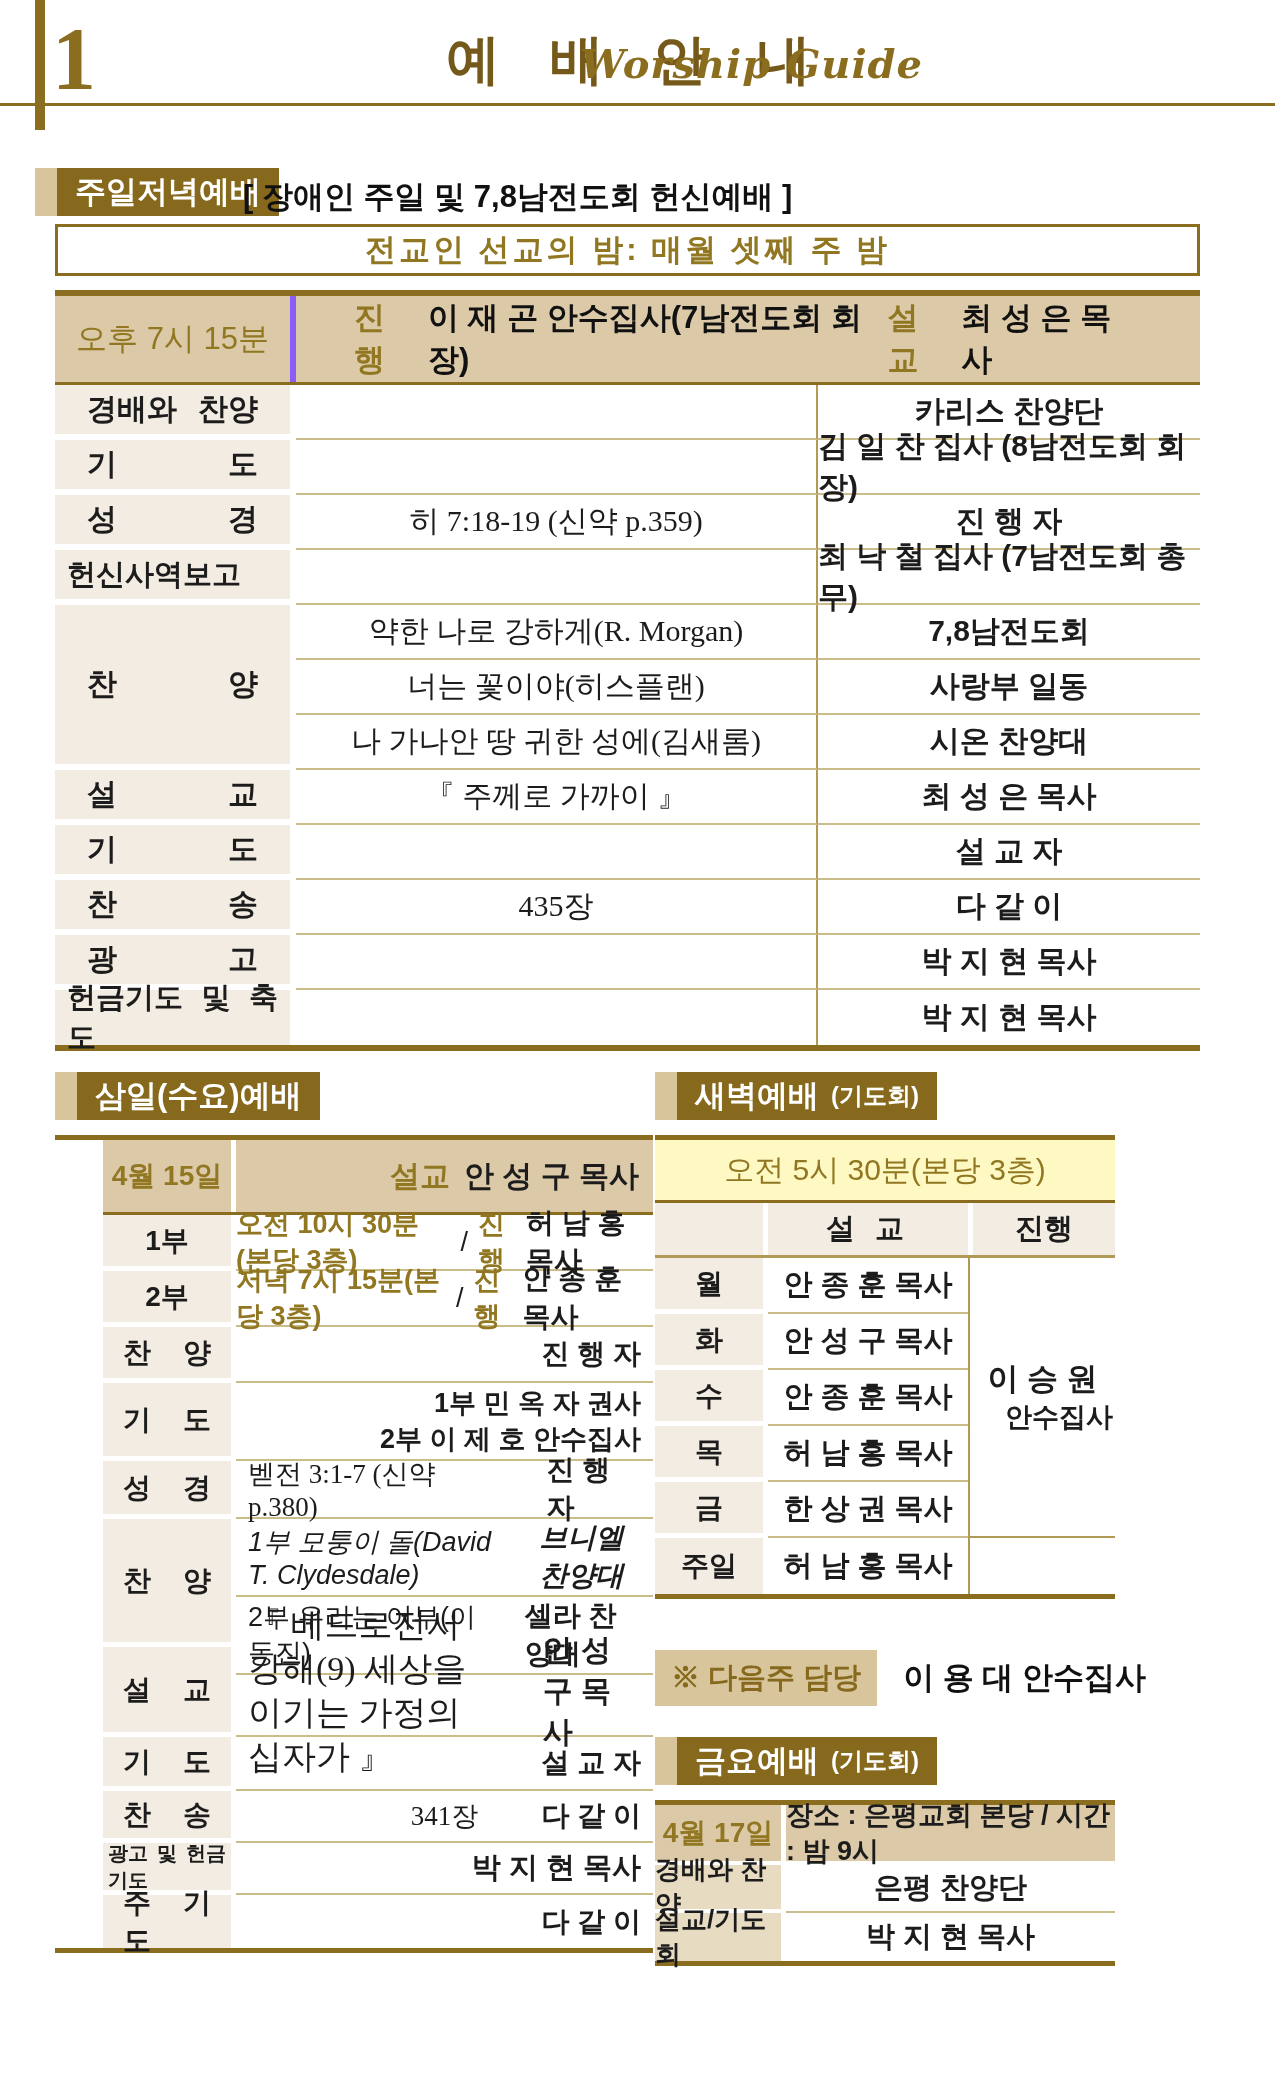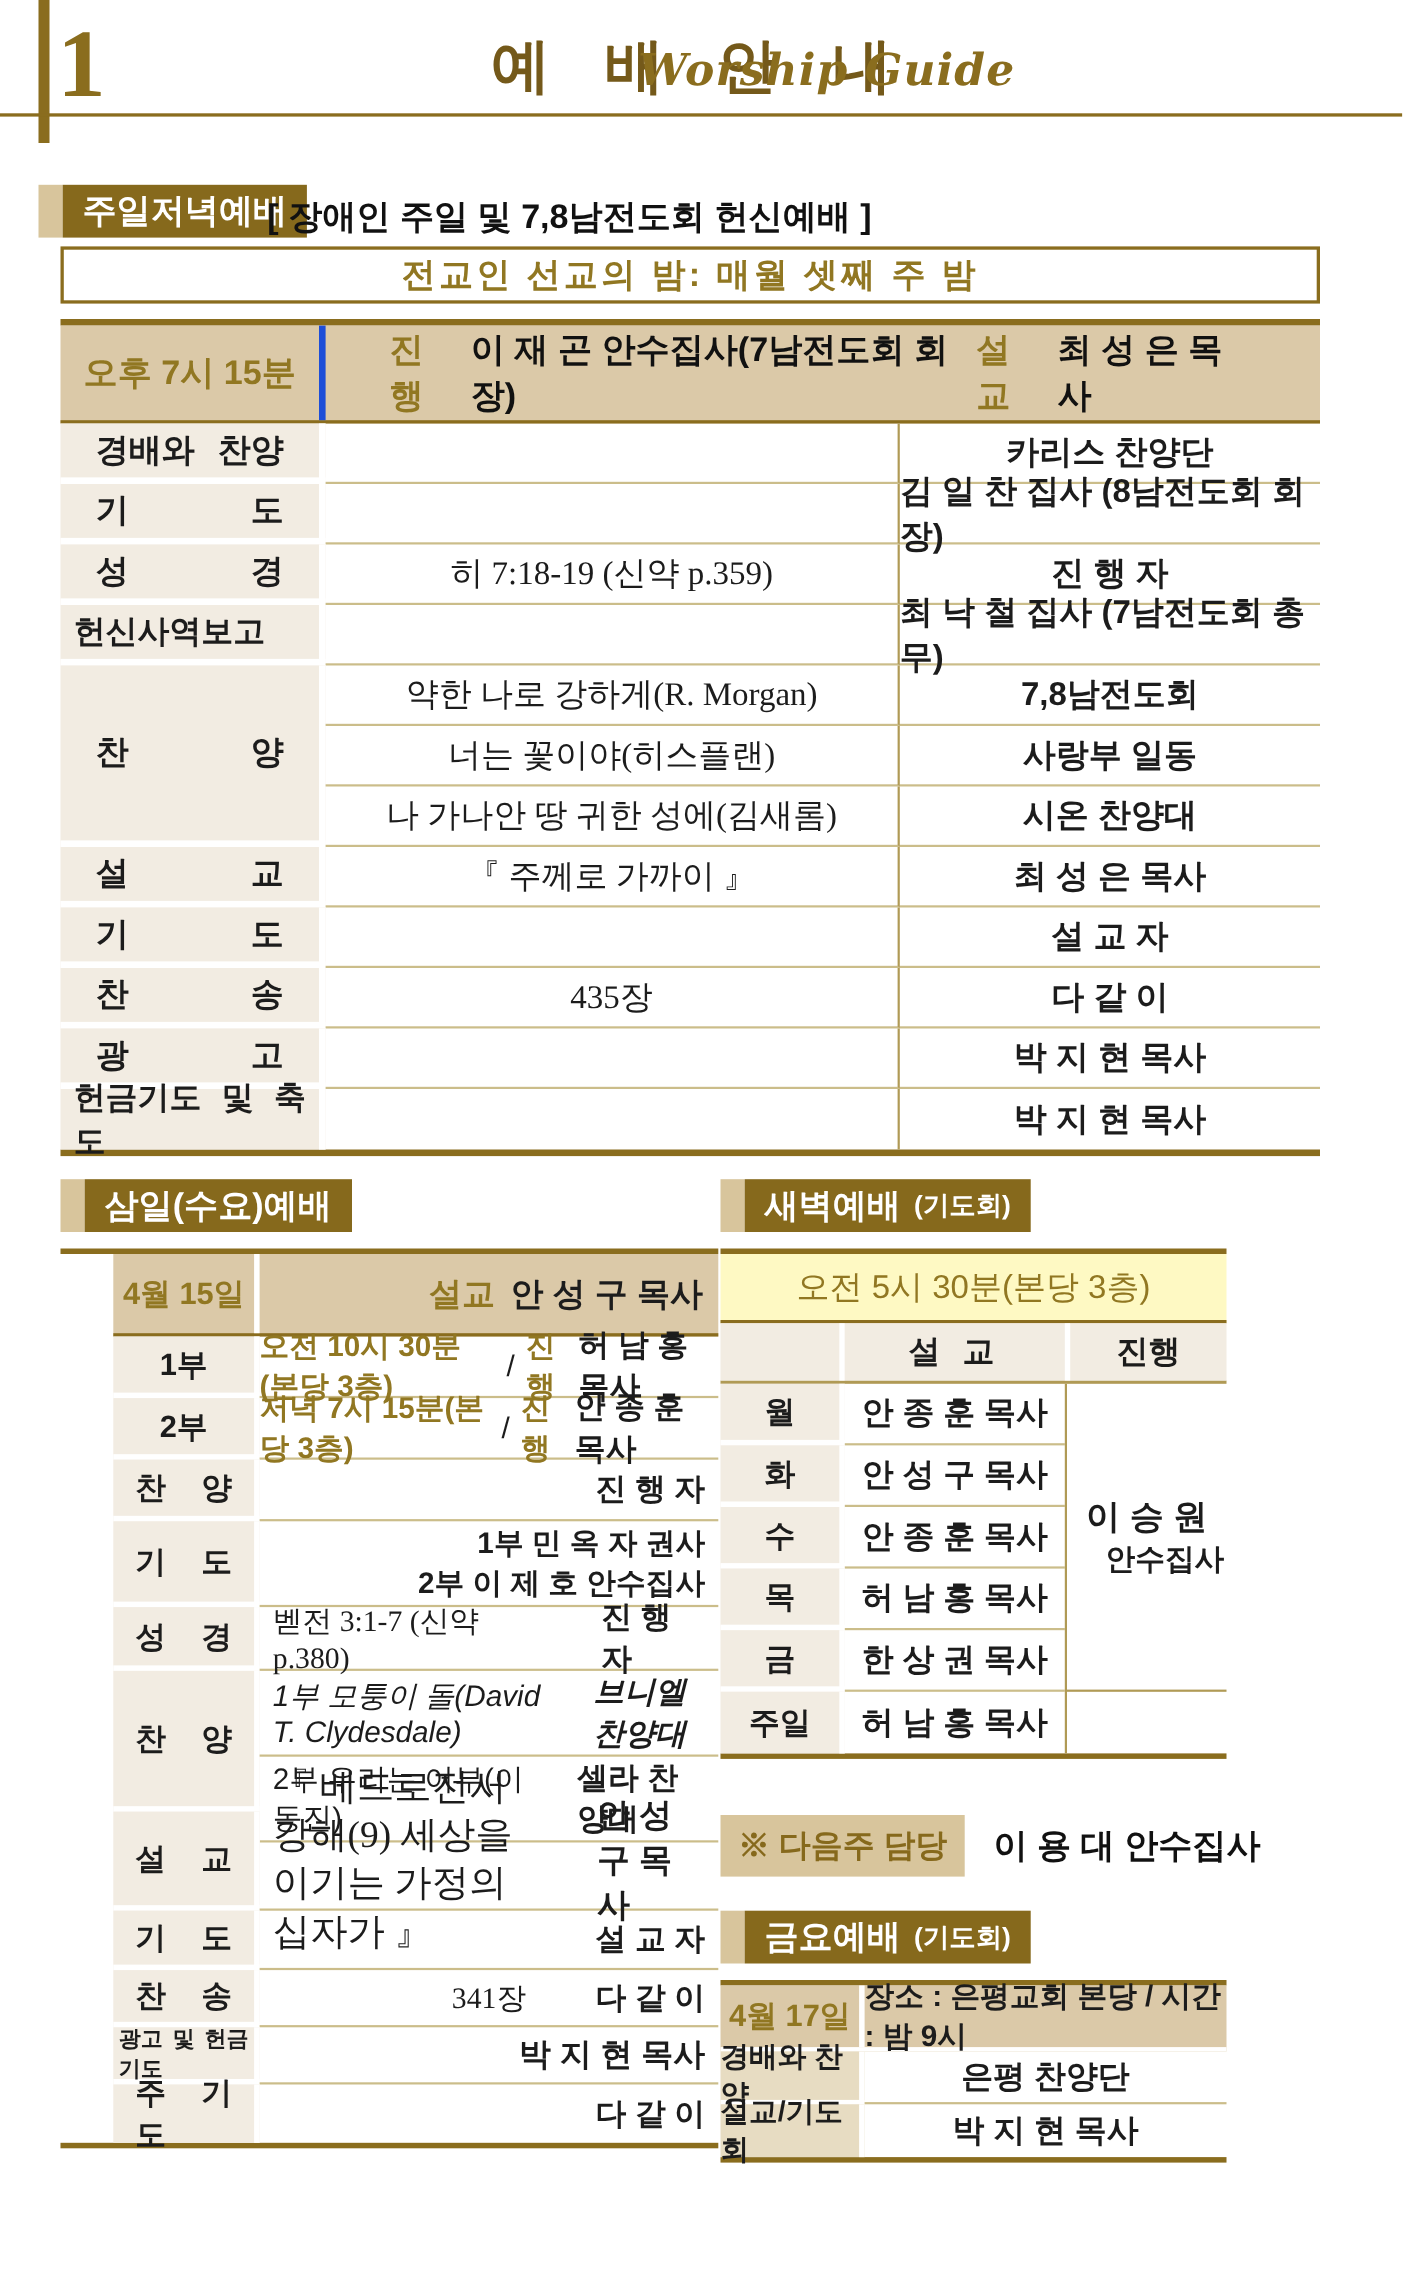--- a/index.html
+++ b/index.html
@@ -29,22 +29,22 @@
           display:flex;align-items:center;justify-content:center;font-size:31px;font-weight:bold;
           color:#917722;letter-spacing:3px;}
 
   .gold{color:#917722;}
   .serif{font-family:"Liberation Serif",serif;}
 
   
   .t1{position:absolute;left:55px;top:290px;width:1145px;
       border-top:6px solid #8a6d1e;border-bottom:6px solid #8a6d1e;}
   .t1 .thead{height:86px;background:#dbc9a8;border-bottom:3px solid #8a6d1e;display:flex;}
-  .t1 .thead .h1{width:235px;border-right:6px solid #1d4ed8;display:flex;align-items:center;
-                 justify-content:center;color:#917722;font-weight:bold;font-size:31px;}
+  .t1 .thead .h1{width:235px;border-right:6px solid #8b5cf6;display:flex;align-items:center;
+                 justify-content:center;color:#917722;font-weight:normal;font-size:31px;}
   .t1 .thead .h2{flex:1;display:flex;align-items:center;font-size:31px;font-weight:bold;color:#111;}
   .t1 .thead .lead{margin-left:58px;display:flex;gap:14px;align-items:center;}
   .t1 .thead .sermon{margin-left:auto;margin-right:64px;display:flex;gap:14px;align-items:center;}
 
   .t1 .row{display:flex;height:55px;}
   .t1 .c1{width:235px;background:#f2ece2;border-right:6px solid #fff;border-bottom:6px solid #fff;
           display:flex;align-items:center;font-weight:bold;font-size:30px;}
   .t1 .c1 > span{flex:1;padding:0 32px;text-align:justify;text-align-last:justify;}
   .t1 .c1.tight > span{padding:0 12px;font-size:29px;}
   .t1 .c2{width:520px;border-right:2px solid #b09a55;border-bottom:2px solid #cbbd8a;

